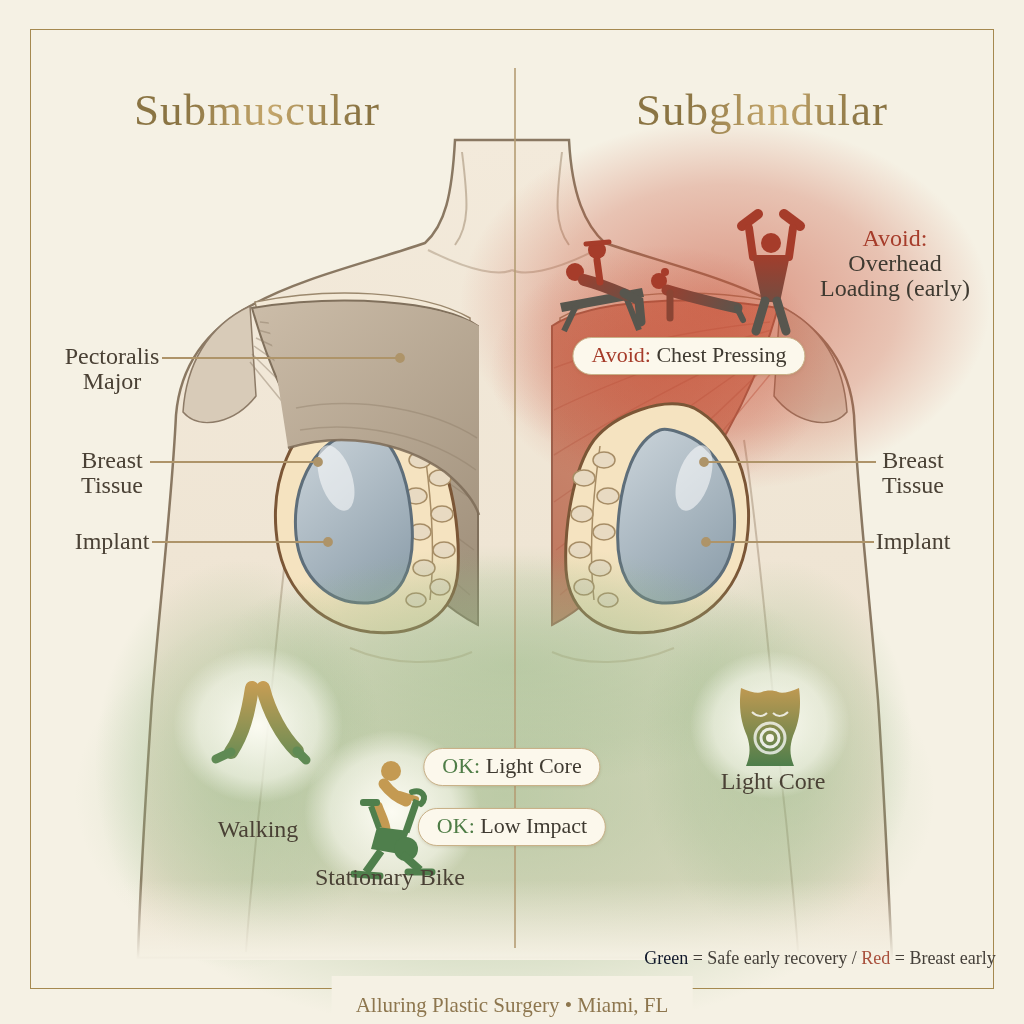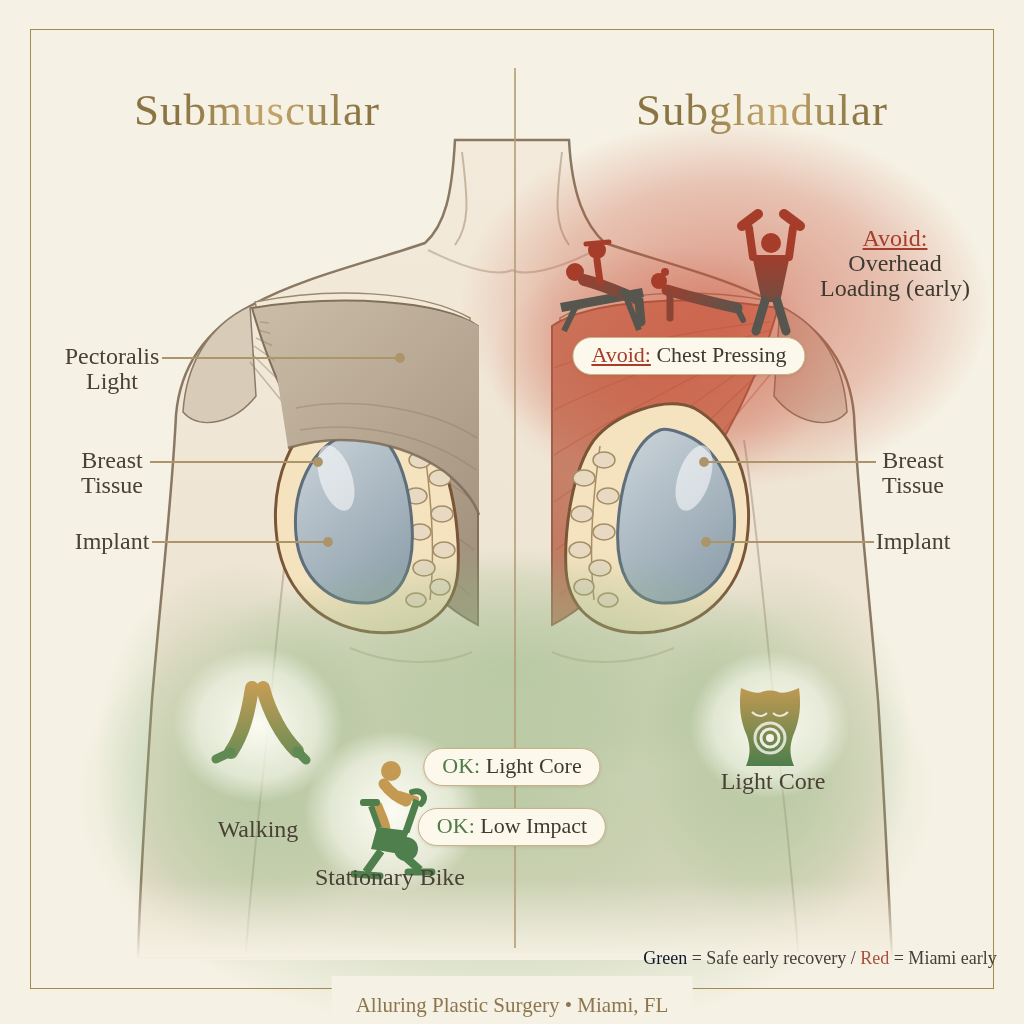--- a/index.html
+++ b/index.html
@@ -16,21 +16,21 @@
   svg.art{position:absolute;left:0;top:0;}
   .abs{position:absolute;}
   .ctr{transform:translateX(-50%);text-align:center;}
   .title{
     font-size:45px;letter-spacing:1px;white-space:nowrap;
     background:linear-gradient(100deg,#8a7443 20%,#c4a66b 55%,#8a7443 90%);
     -webkit-background-clip:text;background-clip:text;color:transparent;
   }
   .anat-label{font-size:24px;line-height:25px;color:#4a4135;width:150px;text-align:center;}
   .avoid-block{font-size:24px;line-height:25px;width:220px;text-align:center;color:#3f3a31;}
-  .red-txt{color:#a63c2a;text-decoration:underline;}
+  .red-txt{color:#a63c2a;}
   .green-txt{color:#4e7c46;}
   .pill{
     white-space:nowrap;background:#fcf8ec;border:1.5px solid #c9b188;
     border-radius:22px;padding:4px 18px 6px 18px;font-size:22px;color:#3f3a31;
     box-shadow:0 1px 3px rgba(120,95,55,.18);
   }
   .act-label{font-size:24px;color:#4a4135;white-space:nowrap;}
   .legend{font-size:18px;white-space:nowrap;color:#45403a;}
   .legend .green-w{color:#0f172a;}
   .legend .red-w{color:#a8503c;}
@@ -296,21 +296,21 @@
     <line x1="515" y1="68" x2="515" y2="948" stroke="#b59d74" stroke-width="2" opacity="0.8"></line>
   </svg>
 
   <div class="frame"></div>
 
   <div class="abs ctr title" style="left:257px;top:84px;">Submuscular</div>
   <div class="abs ctr title" style="left:762px;top:84px;">Subglandular</div>
 
   <div class="abs anat-label" style="left:37px;top:344px;">
     <span>Pectoralis</span><br>
-    <span>Light</span>
+    <span>Major</span>
   </div>
   <div class="abs anat-label" style="left:37px;top:448px;">
     <span>Breast</span><br>
     <span>Tissue</span>
   </div>
   <div class="abs anat-label" style="left:37px;top:529px;">Implant</div>
 
   <div class="abs anat-label" style="left:838px;top:448px;">
     <span>Breast</span><br>
     <span>Tissue</span>
@@ -332,17 +332,17 @@
   </div>
   <div class="abs ctr pill" style="left:512px;top:808px;">
     <span class="green-txt">OK:</span><span> Low Impact</span>
   </div>
 
   <div class="abs ctr act-label" style="left:258px;top:816px;">Walking</div>
   <div class="abs ctr act-label" style="left:390px;top:864px;">Stationary Bike</div>
   <div class="abs ctr act-label" style="left:773px;top:768px;">Light Core</div>
 
   <div class="abs ctr legend" style="left:820px;top:948px;">
-    <span class="green-w">Green</span><span> = Safe early recovery / </span><span class="red-w">Red</span><span> = Miami early</span>
+    <span class="green-w">Green</span><span> = Safe early recovery / </span><span class="red-w">Red</span><span> = Breast early</span>
   </div>
 
   <div class="abs ctr footer" style="left:512px;top:976px;">Alluring Plastic Surgery  •  Miami, FL</div>
 </div>
 
 </body></html>

